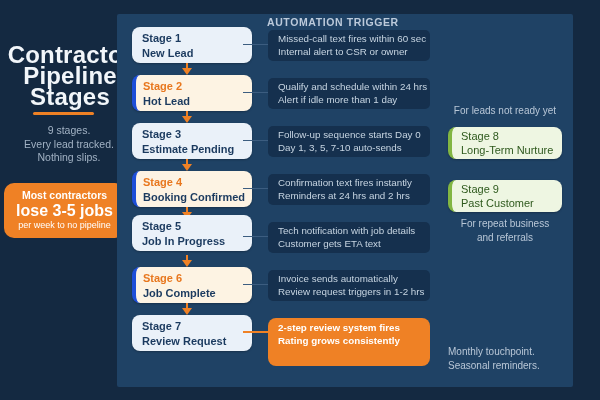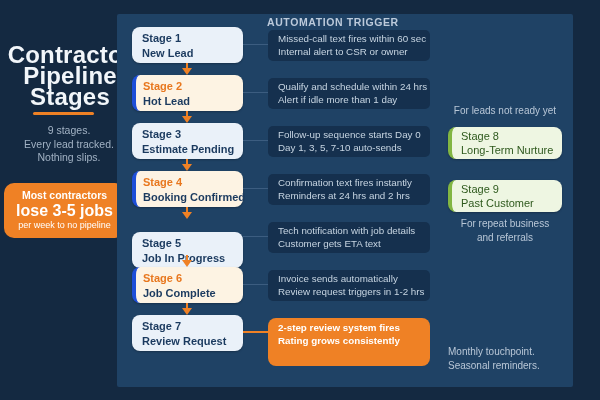--- a/index.html
+++ b/index.html
@@ -43,21 +43,21 @@
     position: absolute; left: 117px; top: 14px; width: 456px; height: 373px;
     background: #1f4265; border-radius: 2px;
   }
   .auto-header {
     position: absolute; left: 267px; top: 16px;
     color: #bccadb; font-size: 10.5px; font-weight: bold; letter-spacing: 0.6px;
   }
 
   
   .stage-box {
-    position: absolute; left: 132px; width: 111px; height: 36px;
+    position: absolute; left: 132px; width: 120px; height: 36px;
     border-radius: 8px; box-sizing: border-box; padding: 4px 0 0 10px;
     box-shadow: 0 1px 2px rgba(0,0,0,0.25);
   }
   .stage-box.light { background: #eaf1f9; }
   .stage-box.warm  { background: #fdf3e3; border-left: 4px solid #1d4ed8; padding-left: 7px; }
   .stage-id   { font-size: 11px; font-weight: bold; line-height: 14.5px; color: #1b3a5f; }
   .stage-box.warm .stage-id { color: #e8771e; }
   .stage-name { font-size: 11px; font-weight: bold; line-height: 14.5px; color: #1b3a5f; white-space: nowrap; }
 
   
@@ -167,21 +167,21 @@
     <div class="stage-name">Booking Confirmed</div>
   </div>
   <div class="connector" style="top:188px"></div>
   <div class="trigger-box" style="top:174px">
     <div class="t-line">Confirmation text fires instantly</div>
     <div class="t-line">Reminders at 24 hrs and 2 hrs</div>
   </div>
   <div class="arrow" style="top:207px"></div>
   <div class="arrow-head" style="top:212px"></div>
 
-  <div class="stage-box light" style="top:232px">
+  <div class="stage-box light" style="top:215px">
     <div class="stage-id">Stage 5</div>
     <div class="stage-name">Job In Progress</div>
   </div>
   <div class="connector" style="top:236px"></div>
   <div class="trigger-box" style="top:222px">
     <div class="t-line">Tech notification with job details</div>
     <div class="t-line">Customer gets ETA text</div>
   </div>
   <div class="arrow" style="top:255px"></div>
   <div class="arrow-head" style="top:260px"></div>

